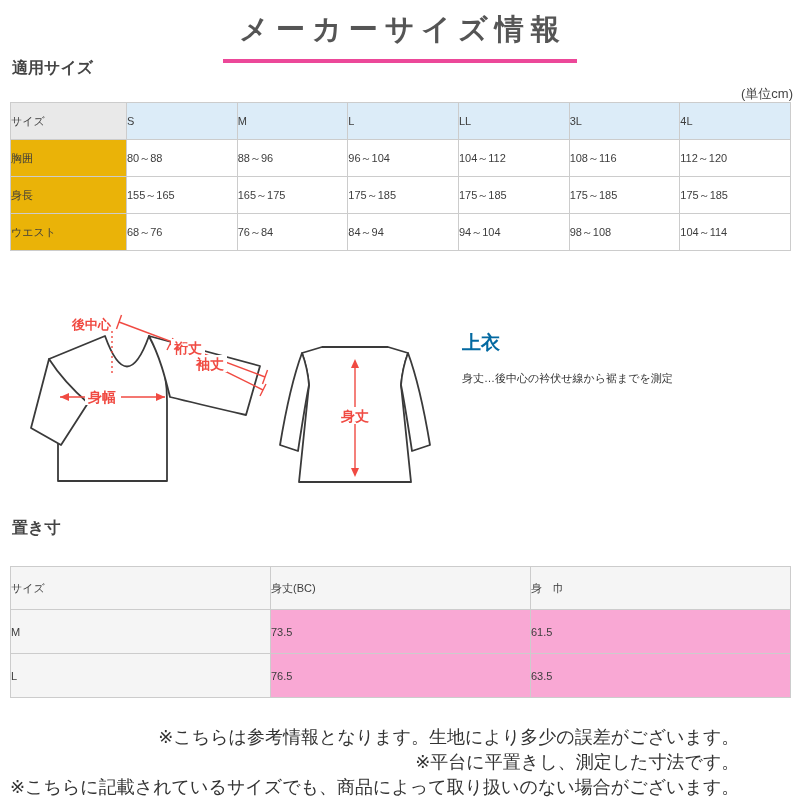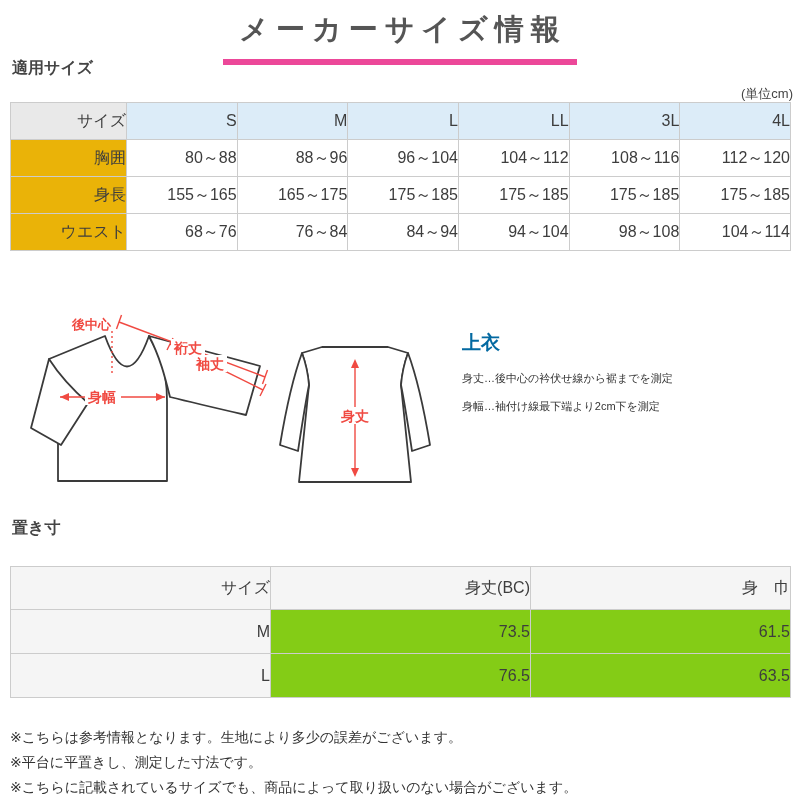--- a/index.html
+++ b/index.html
@@ -4,52 +4,52 @@
 <style>
   html,body{margin:0;padding:0;}
   body{
     width:800px;height:800px;position:relative;background:#fff;
     font-family:"Liberation Sans","DejaVu Sans",sans-serif;color:#333;
     overflow:hidden;
   }
   .title-wrap{position:absolute;top:8px;left:0;width:100%;text-align:center;}
   .page-title{
     display:inline-block;font-size:29px;font-weight:bold;color:#555;
-    letter-spacing:7px;padding:2px 10px 9px 16px;border-bottom:6px solid #ec4899;
+    letter-spacing:7px;padding:2px 10px 9px 16px;border-bottom:4px solid #ec4899;
   }
   .section-heading{position:absolute;font-size:16px;font-weight:bold;color:#444;margin:0;}
   #h-applicable{left:12px;top:58px;}
   #h-flat{left:12px;top:518px;}
   .unit-note{position:absolute;right:7px;top:85px;font-size:13px;color:#444;}
 
   table{border-collapse:collapse;table-layout:fixed;}
-  td,th{border:1px solid #ccc;text-align:right;vertical-align:middle;
-        font-size:16px;font-weight:normal;color:#3d3d3d;padding:0;}
+  td,th{border:1px solid #ccc;text-align:left;vertical-align:middle;
+        font-size:11px;font-weight:normal;color:#3d3d3d;padding:0;}
 
   #size-table{position:absolute;left:10px;top:102px;width:781px;}
   #size-table td,#size-table th{height:36px;}
   #size-table .corner{width:115px;background:#e9e9e9;}
   #size-table .size-head{background:#dcecf8;}
   #size-table .row-label{background:#eab308;}
   #size-table .val{background:#fff;margin-top:24px;}
 
   #diagram{position:absolute;left:10px;top:285px;}
 
   #measure-info{position:absolute;left:462px;top:330px;width:330px;}
   #measure-info .mi-heading{font-size:19px;font-weight:bold;color:#0369a1;margin:0 0 8px 0;}
   #measure-info .mi-line{font-size:11px;line-height:28px;color:#333;white-space:nowrap;}
 
   #flat-table{position:absolute;left:10px;top:566px;width:781px;}
   #flat-table th{height:42px;background:#f5f5f5;}
   #flat-table td{height:43px;}
   #flat-table .row-label{background:#f5f5f5;}
-  #flat-table .val{background:#84cc16;}
+  #flat-table .val{background:#f9a8d4;}
 
   #notes{position:absolute;left:10px;top:725px;}
-  #notes .note-line{font-size:14px;line-height:25px;color:#333;white-space:nowrap;}
+  #notes .note-line{font-size:18px;line-height:25px;color:#333;white-space:nowrap;text-align:right;}
 
   .red-label{font-size:14px;font-weight:bold;}
   .red-label-sm{font-size:13px;font-weight:bold;}
 </style>
 </head>
 <body>
 
 <div class="title-wrap">
   <span class="page-title">メーカーサイズ情報</span>
 </div>
@@ -145,21 +145,20 @@
     <text class="red-label" x="164" y="68">裄丈</text>
     <text class="red-label" x="186" y="84">袖丈</text>
     <text class="red-label" x="78" y="117">身幅</text>
     <text class="red-label" x="331" y="136">身丈</text>
   </g>
 </svg>
 
 <div id="measure-info">
   <h3 class="mi-heading">上衣</h3>
   <div class="mi-line">身丈…後中心の衿伏せ線から裾までを測定</div>
-  <div class="mi-line">身幅…袖付け線最下端より2cm下を測定</div>
 </div>
 
 <h2 class="section-heading" id="h-flat">置き寸</h2>
 
 <table id="flat-table">
   <tbody>
       <tr>
     <th>サイズ</th>
     <th>身丈(BC)</th>
     <th>身　巾</th>

